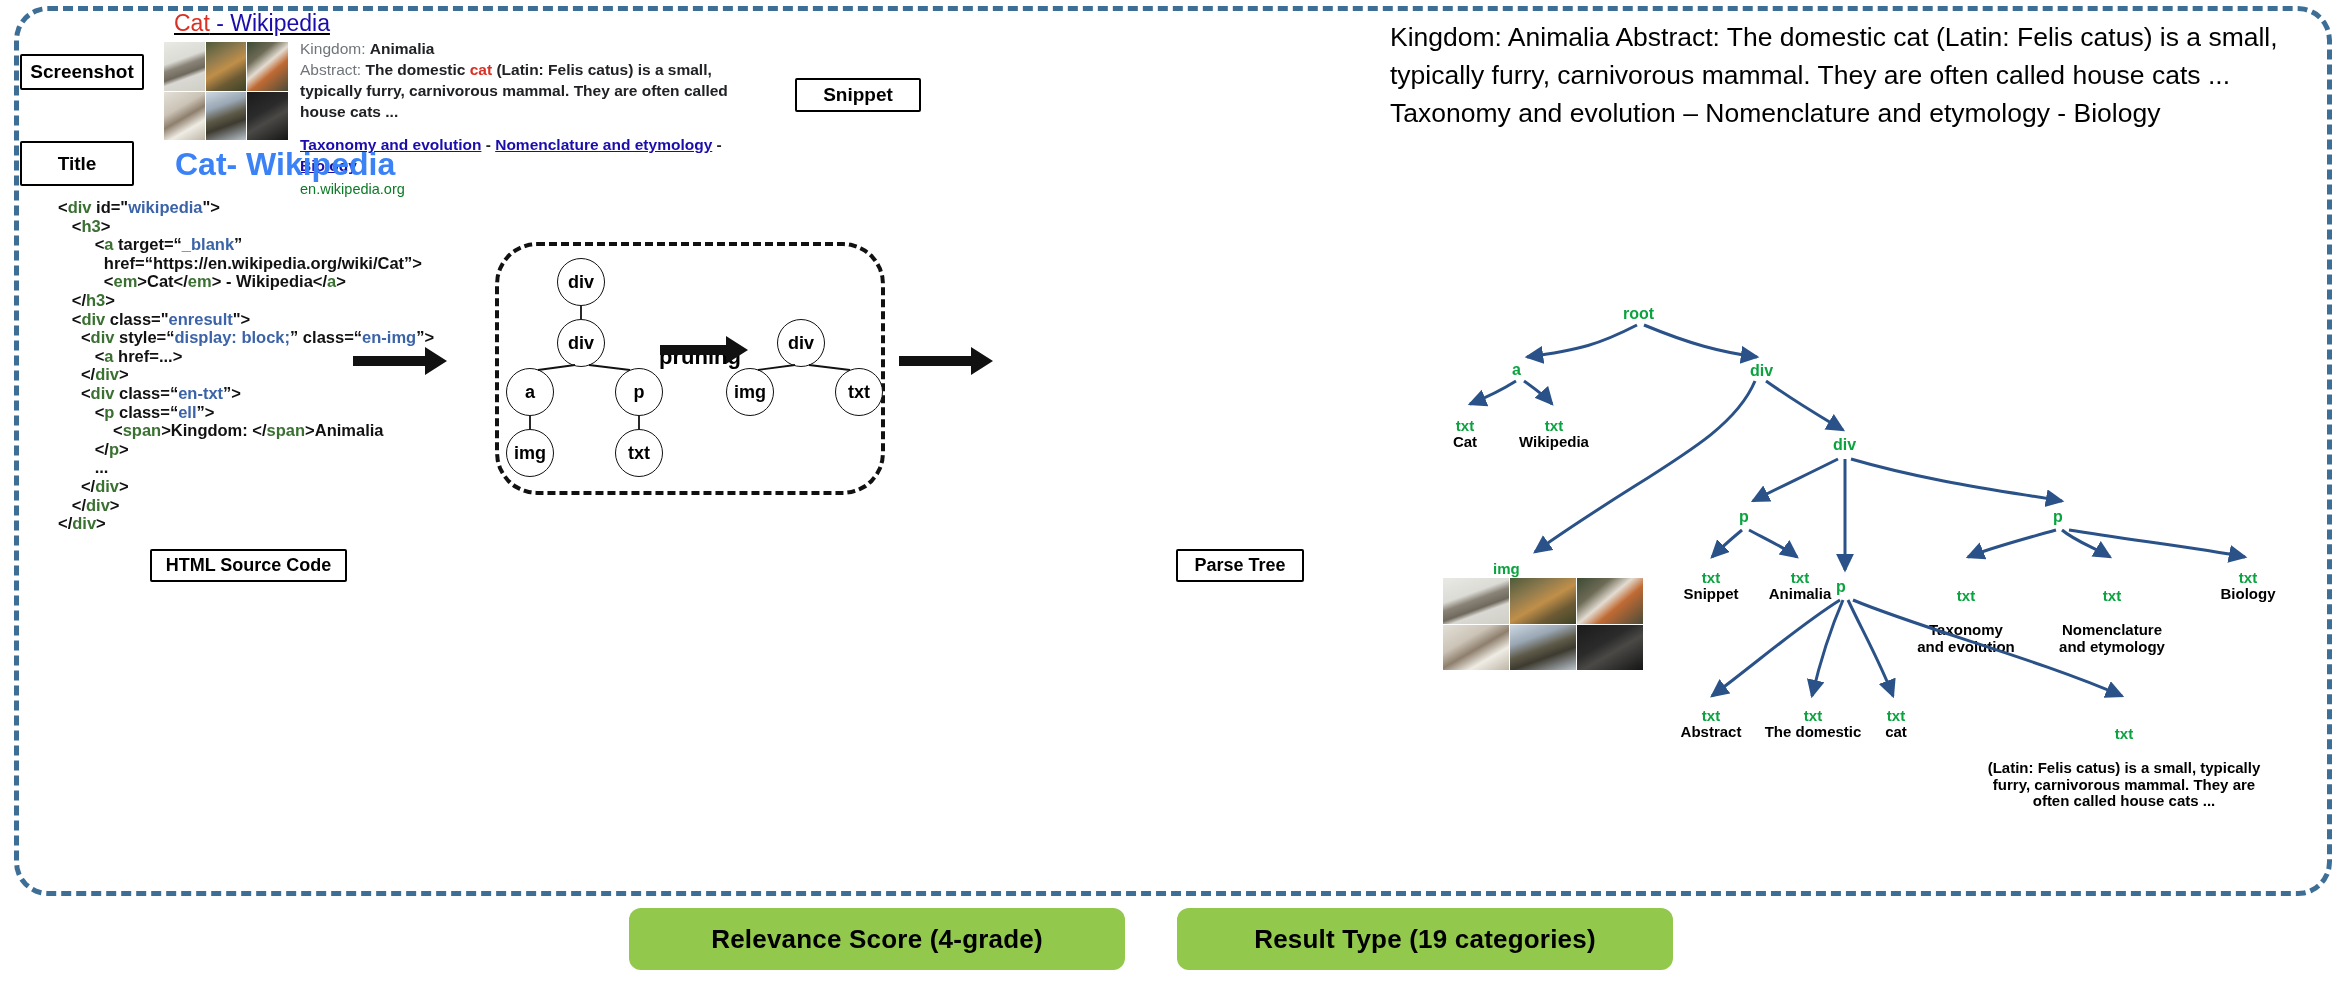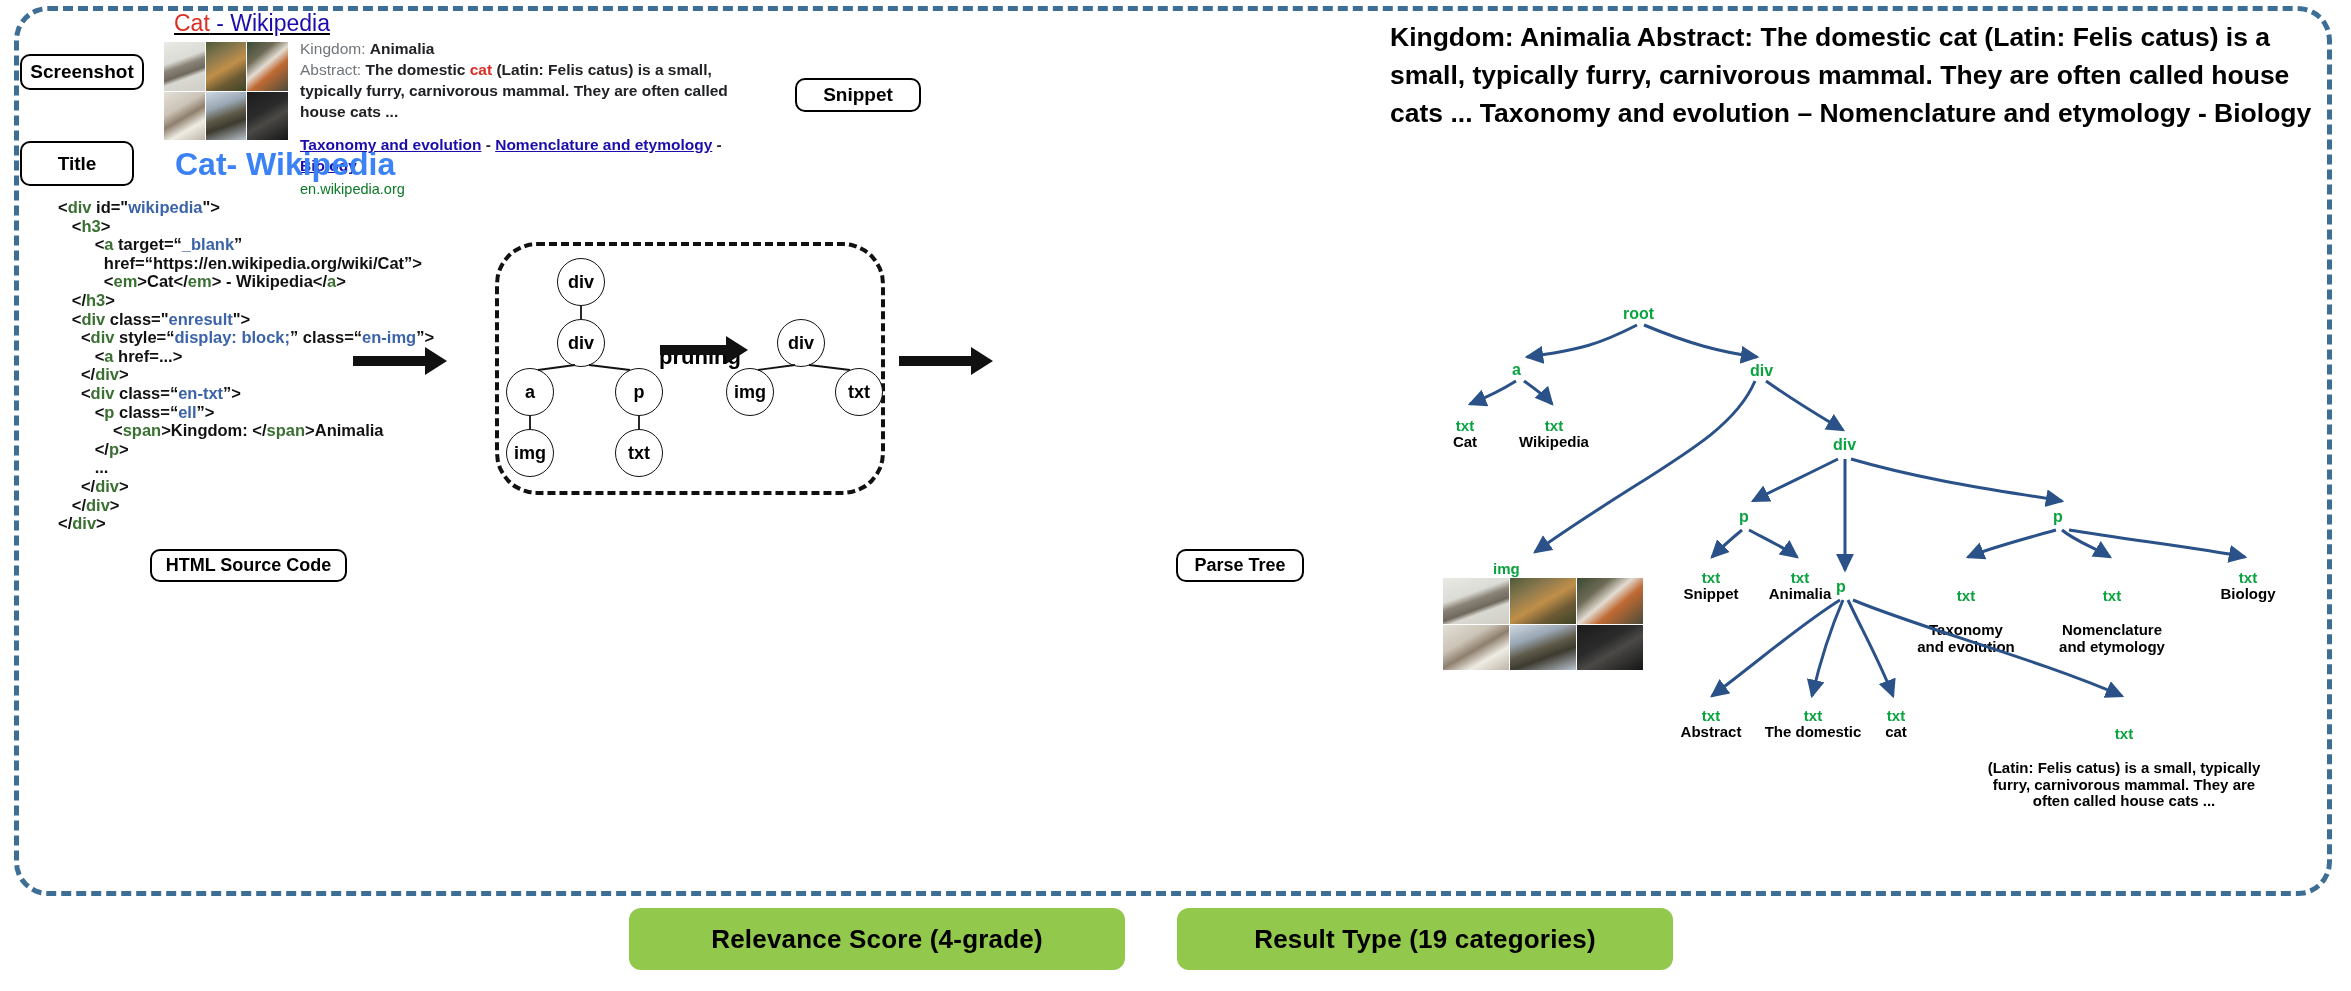--- a/index.html
+++ b/index.html
@@ -6,21 +6,21 @@
   body{width:2351px;height:991px;position:relative;font-family:"Liberation Sans",sans-serif;overflow:hidden;}
 
   
   #outer-dash{
     position:absolute;left:14px;top:6px;width:2318px;height:890px;
     border:5px dashed #3d6f96;border-radius:34px;box-sizing:border-box;
   }
 
   
   .pill{
-    position:absolute;border:2.5px solid #000;border-radius:10px;background:#fff;
+    position:absolute;border:2.5px solid #000;border-radius:2px;background:#fff;
     display:flex;align-items:center;justify-content:center;
     font-weight:bold;color:#000;box-sizing:border-box;
   }
 
   
   .greenbox{
     position:absolute;background:#92c84b;border-radius:12px;
     display:flex;align-items:center;justify-content:center;
     font-weight:bold;color:#000;box-sizing:border-box;letter-spacing:.2px;
   }
@@ -52,21 +52,21 @@
   #serp-links a{color:#1a0dab;text-decoration:underline;}
   #serp-links .sep{color:#202124;text-decoration:none;}
   #serp-url{margin-top:3px;color:#0b7a26;font-size:14.5px;}
 
   
   #title-value{position:absolute;left:175px;top:146px;font-size:32px;font-weight:bold;color:#3b82f6;}
 
   
   #snippet-text{
     position:absolute;left:1390px;top:18px;width:930px;
-    font-size:26.5px;line-height:38px;font-weight:bold;color:#000;
+    font-size:26.5px;line-height:38px;font-weight:normal;color:#000;
   }
 
   
   #code{
     position:absolute;left:58px;top:198px;width:470px;
     font-family:"Liberation Sans",sans-serif;font-size:16.5px;line-height:18.6px;
     font-weight:bold;color:#111;white-space:pre;
   }
   #code .tag{color:#3a7031;}
   #code .val{color:#3b63a8;}

